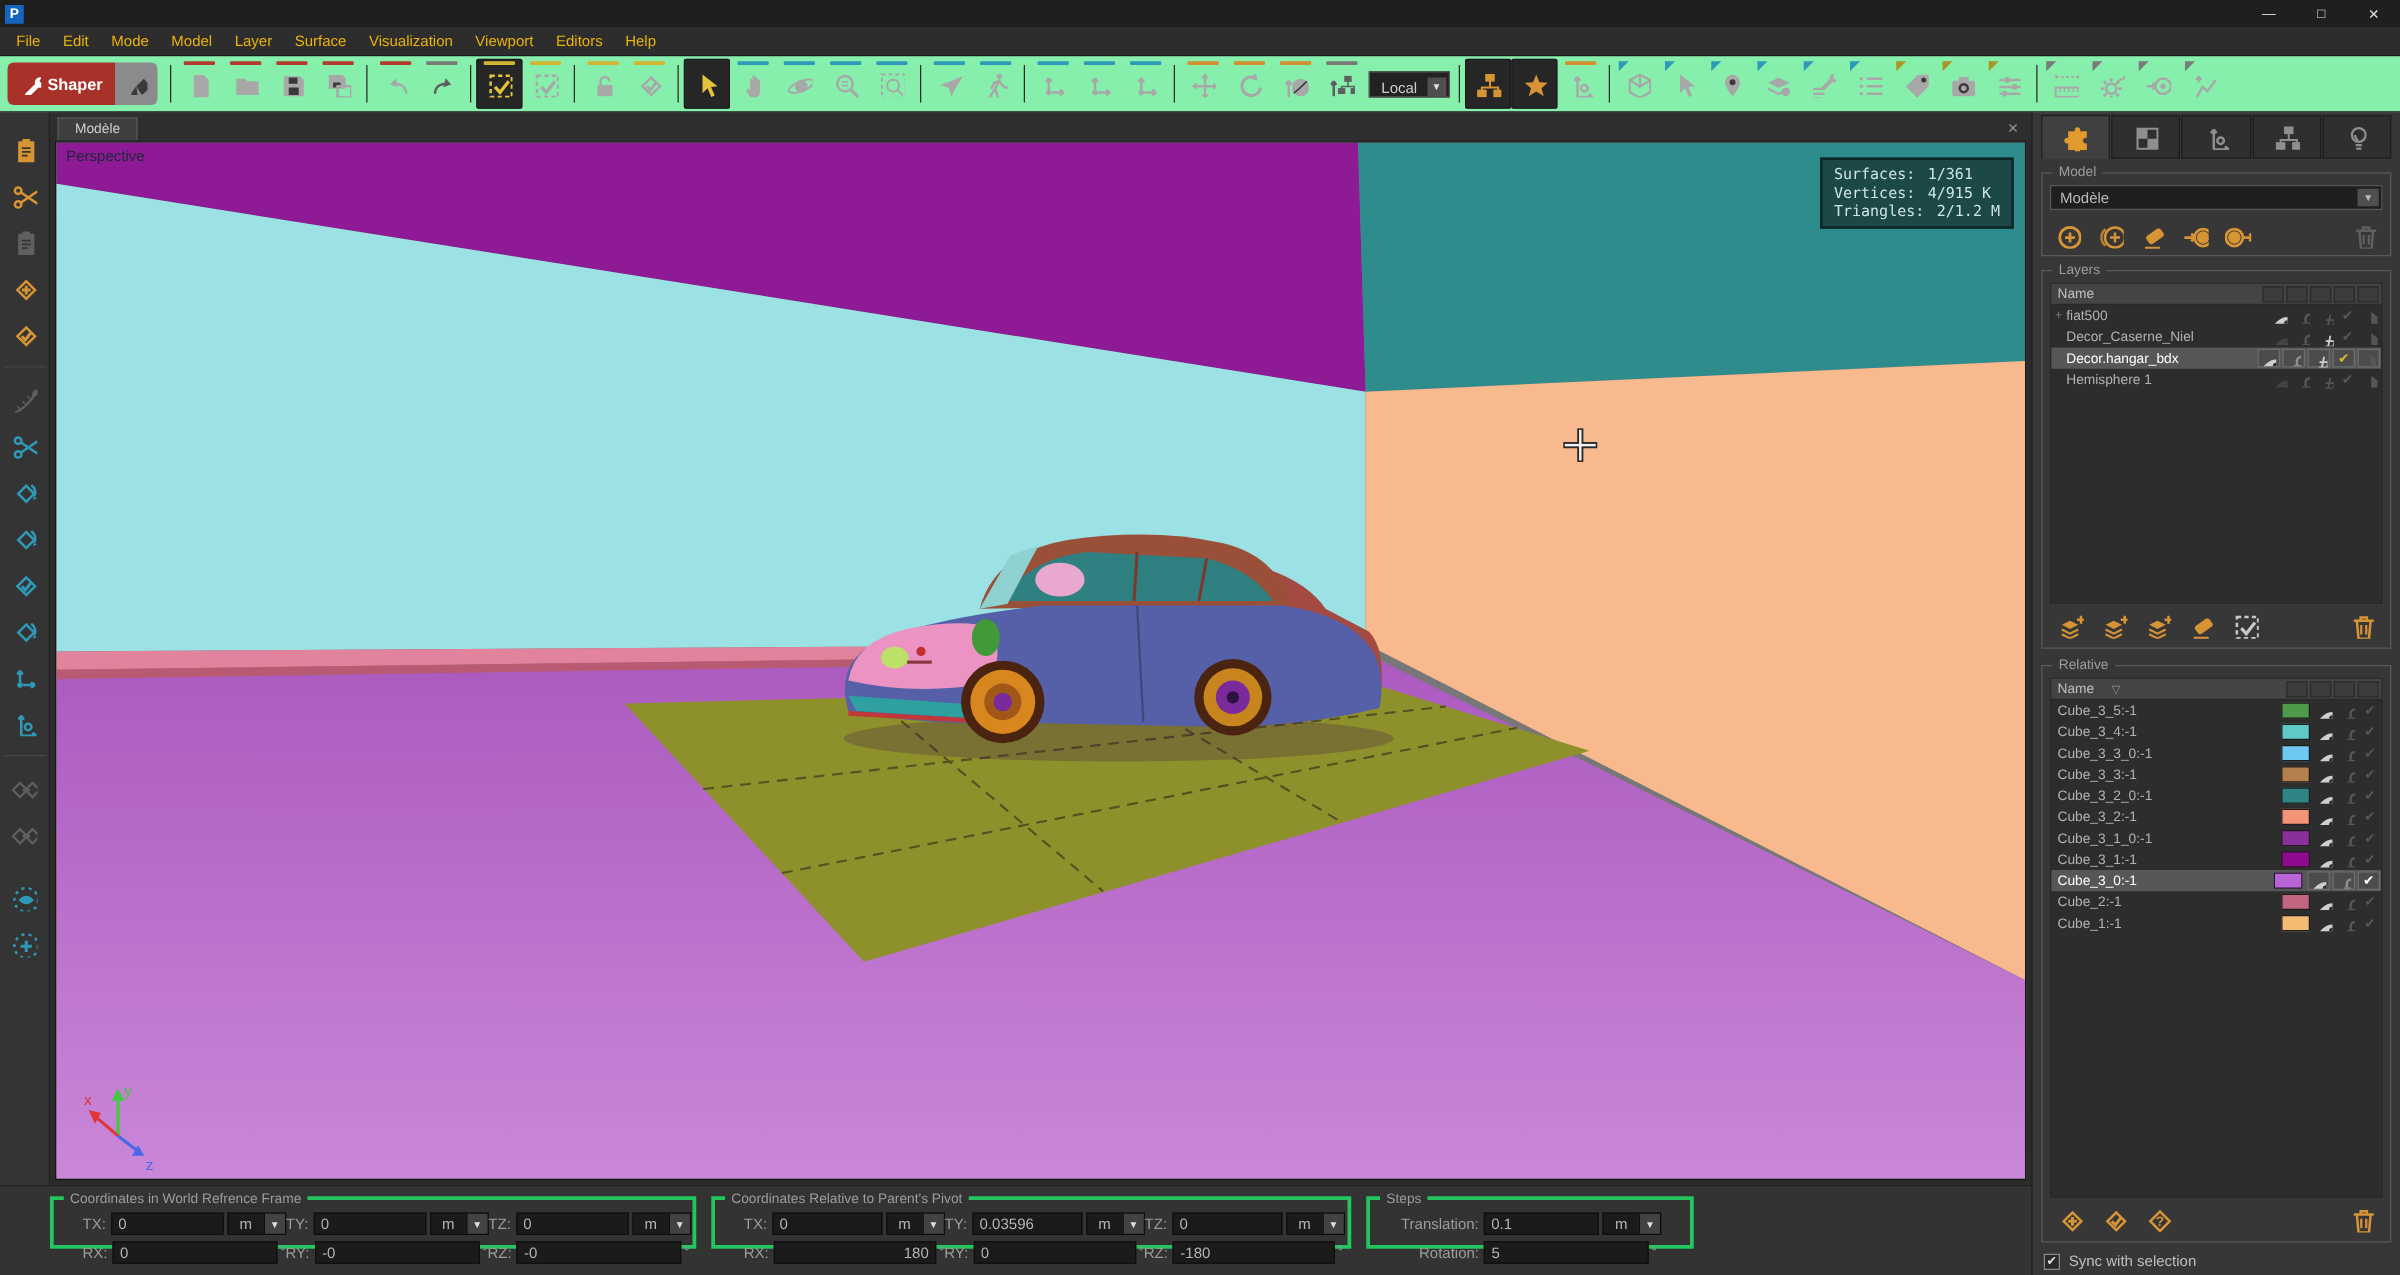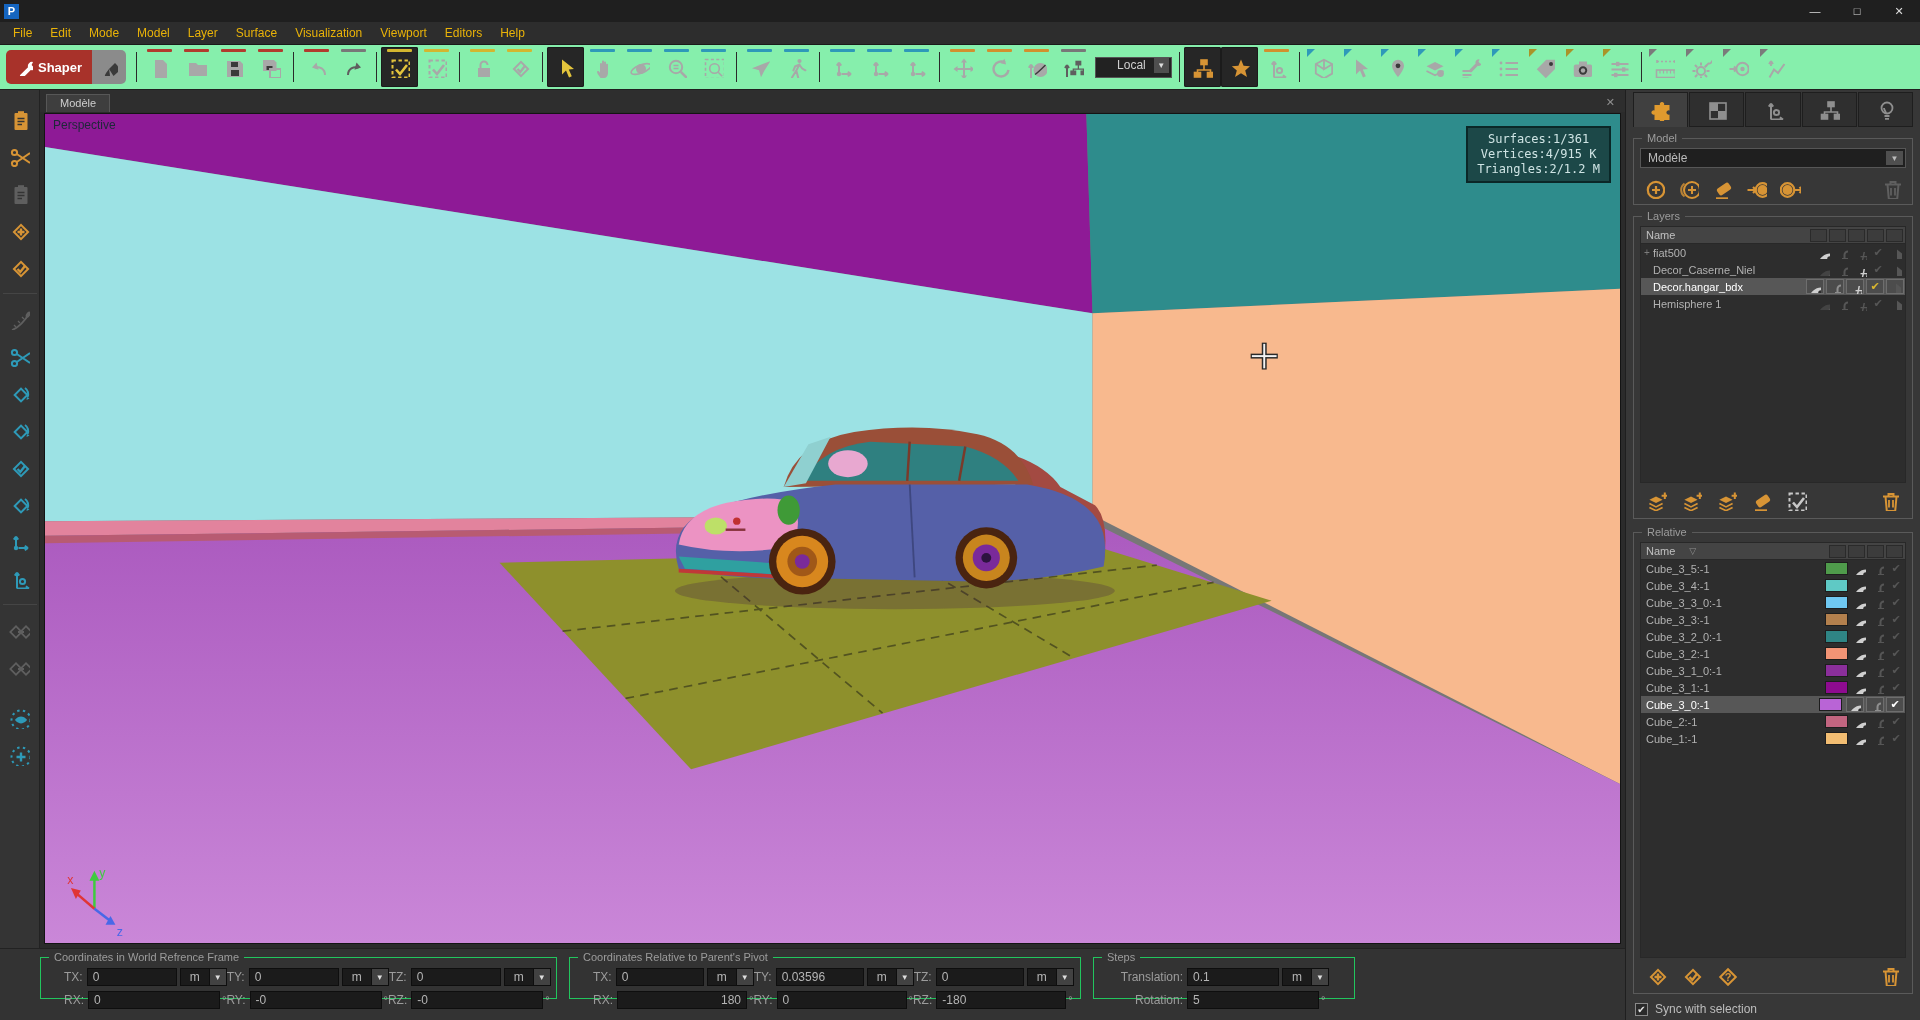--- a/index.html
+++ b/index.html
@@ -27,21 +27,21 @@
   .tb-btn{width:37px;display:flex;align-items:center;justify-content:center;position:relative;border-radius:2px;color:#a8a8a8}
   .tb-btn .ind{position:absolute;top:2px;left:6px;right:6px;height:3px;border-radius:1px}
   .ind.red{background:#b23b2e}.ind.yellow{background:#d3b62f}.ind.cyan{background:#2e99b9}.ind.orange{background:#d2902e}.ind.gray{background:#787878}
   .tb-btn .corner{position:absolute;top:2px;left:3px;width:0;height:0;border-top:8px solid #777;border-right:8px solid transparent}
   .corner.blue{border-top-color:#2e99b9}.corner.olive{border-top-color:#a99428}.corner.gray{border-top-color:#7a7a7a}
   .tb-btn.pressed{background:#262626;box-shadow:inset 0 0 0 1px #1b1b1b}
   .ic-yellow{color:#e3c43c}.ic-orange{color:#d79435}.ic-dim{color:#5f5f5f}.ic-blue{color:#2e9ab8}
   .shaper{display:flex;align-items:center;margin:2px 6px 2px 2px}
   .shaper-main{height:34px;background:#a8322a;border-radius:5px 0 0 5px;display:flex;align-items:center;gap:5px;padding:0 10px;color:#fff;font-weight:bold;font-size:13px}
   .shaper-alt{height:34px;width:34px;background:#8b8b8b;border-radius:0 5px 5px 0;display:flex;align-items:center;justify-content:center;color:#3a3a3a}
-  .dd{background:#222;border:1px solid #555;height:21px;display:flex;align-items:flex-start;padding-left:21px;gap:8px;margin:auto 3px;color:#cfcfcf}
+  .dd{background:#222;border:1px solid #555;height:21px;display:flex;align-items:flex-end;padding-left:9px;gap:8px;margin:auto 3px;color:#cfcfcf}
   .dd-arrow{background:#4f4f4f;width:15px;height:15px;margin-right:2px;font-size:8px;display:flex;align-items:center;justify-content:center;color:#ddd}
 
   
   .content{display:flex;height:930px}
   .left-col{width:1625px;display:flex;flex-direction:column}
   .main-area{height:858px;display:flex}
 
   
   .sidebar{width:40px;background:#343434;border-right:1px solid #222;display:flex;flex-direction:column;align-items:center;padding-top:14px}
   .sb-btn{width:30px;height:30px;display:flex;align-items:center;justify-content:center;margin-bottom:7px}
@@ -51,25 +51,25 @@
   
   .center{flex:1;display:flex;flex-direction:column;background:#2b2b2b}
   .vtabs{height:22px;display:flex;align-items:flex-end;padding-left:6px;background:#2e2e2e}
   .vtab{background:#3e3e3e;border:1px solid #575757;border-bottom:none;padding:2px 13px 3px;font-size:11px;color:#cfcfcf}
   .vtab-close{margin-left:auto;margin-right:10px;margin-bottom:3px;color:#8f8f8f;font-size:11px}
   .vwrap{flex:1;padding:1px 4px 4px}
   .viewport{position:relative;width:100%;height:100%;border:1px solid #141414;overflow:hidden;background:#777}
   svg.scene{position:absolute;inset:0;width:100%;height:100%}
   .persp-label{position:absolute;top:4px;left:8px;color:#1d2838;font-size:12px}
   .stats{position:absolute;top:12px;right:9px;background:#1c4848;border:2px solid #0b2727;color:#cfe4e4;font-family:"DejaVu Sans Mono",monospace;font-size:12px;line-height:15px;padding:4px 9px;min-width:118px}
-  .stats .row{display:flex;justify-content:center;}
+  .stats .row{display:flex;justify-content:flex-start;gap:10px}
 
   
   .bottombar{height:72px;background:#333;display:flex;gap:12px;padding:8px 0 0 40px;border-top:1px solid #222}
-  .group{border:1px solid #22c55e;position:relative;padding:10px 23px 2px;height:42px}
+  .group{border:3px solid #22c55e;position:relative;padding:10px 23px 2px;height:42px}
   .group-title{position:absolute;top:-7px;left:8px;background:#333;padding:0 5px;font-size:11px;color:#9c9c9c;white-space:nowrap}
   .frow{display:flex;align-items:center;margin-bottom:5px}
   .flabel{text-align:right;color:#9c9c9c;padding-right:4px}
   .flabel.w26{width:28px}.flabel.w70{width:70px}
   input.fin{background:#1b1b1b;border:1px solid #0e0e0e;color:#b5b5b5;height:18px;font-size:12px;padding:0 5px;font-family:inherit}
   .unit{display:flex;height:18px;border:1px solid #0e0e0e;background:#1b1b1b;align-items:center;margin-left:3px}
   .unit .u{padding:0 9px;color:#b5b5b5}
   .unit .ua{width:17px;height:100%;background:#424242;display:flex;align-items:center;justify-content:center;font-size:8px;color:#ddd;border-left:1px solid #0e0e0e}
   .deg{color:#9c9c9c;width:10px;padding-left:2px;font-size:11px}
 

